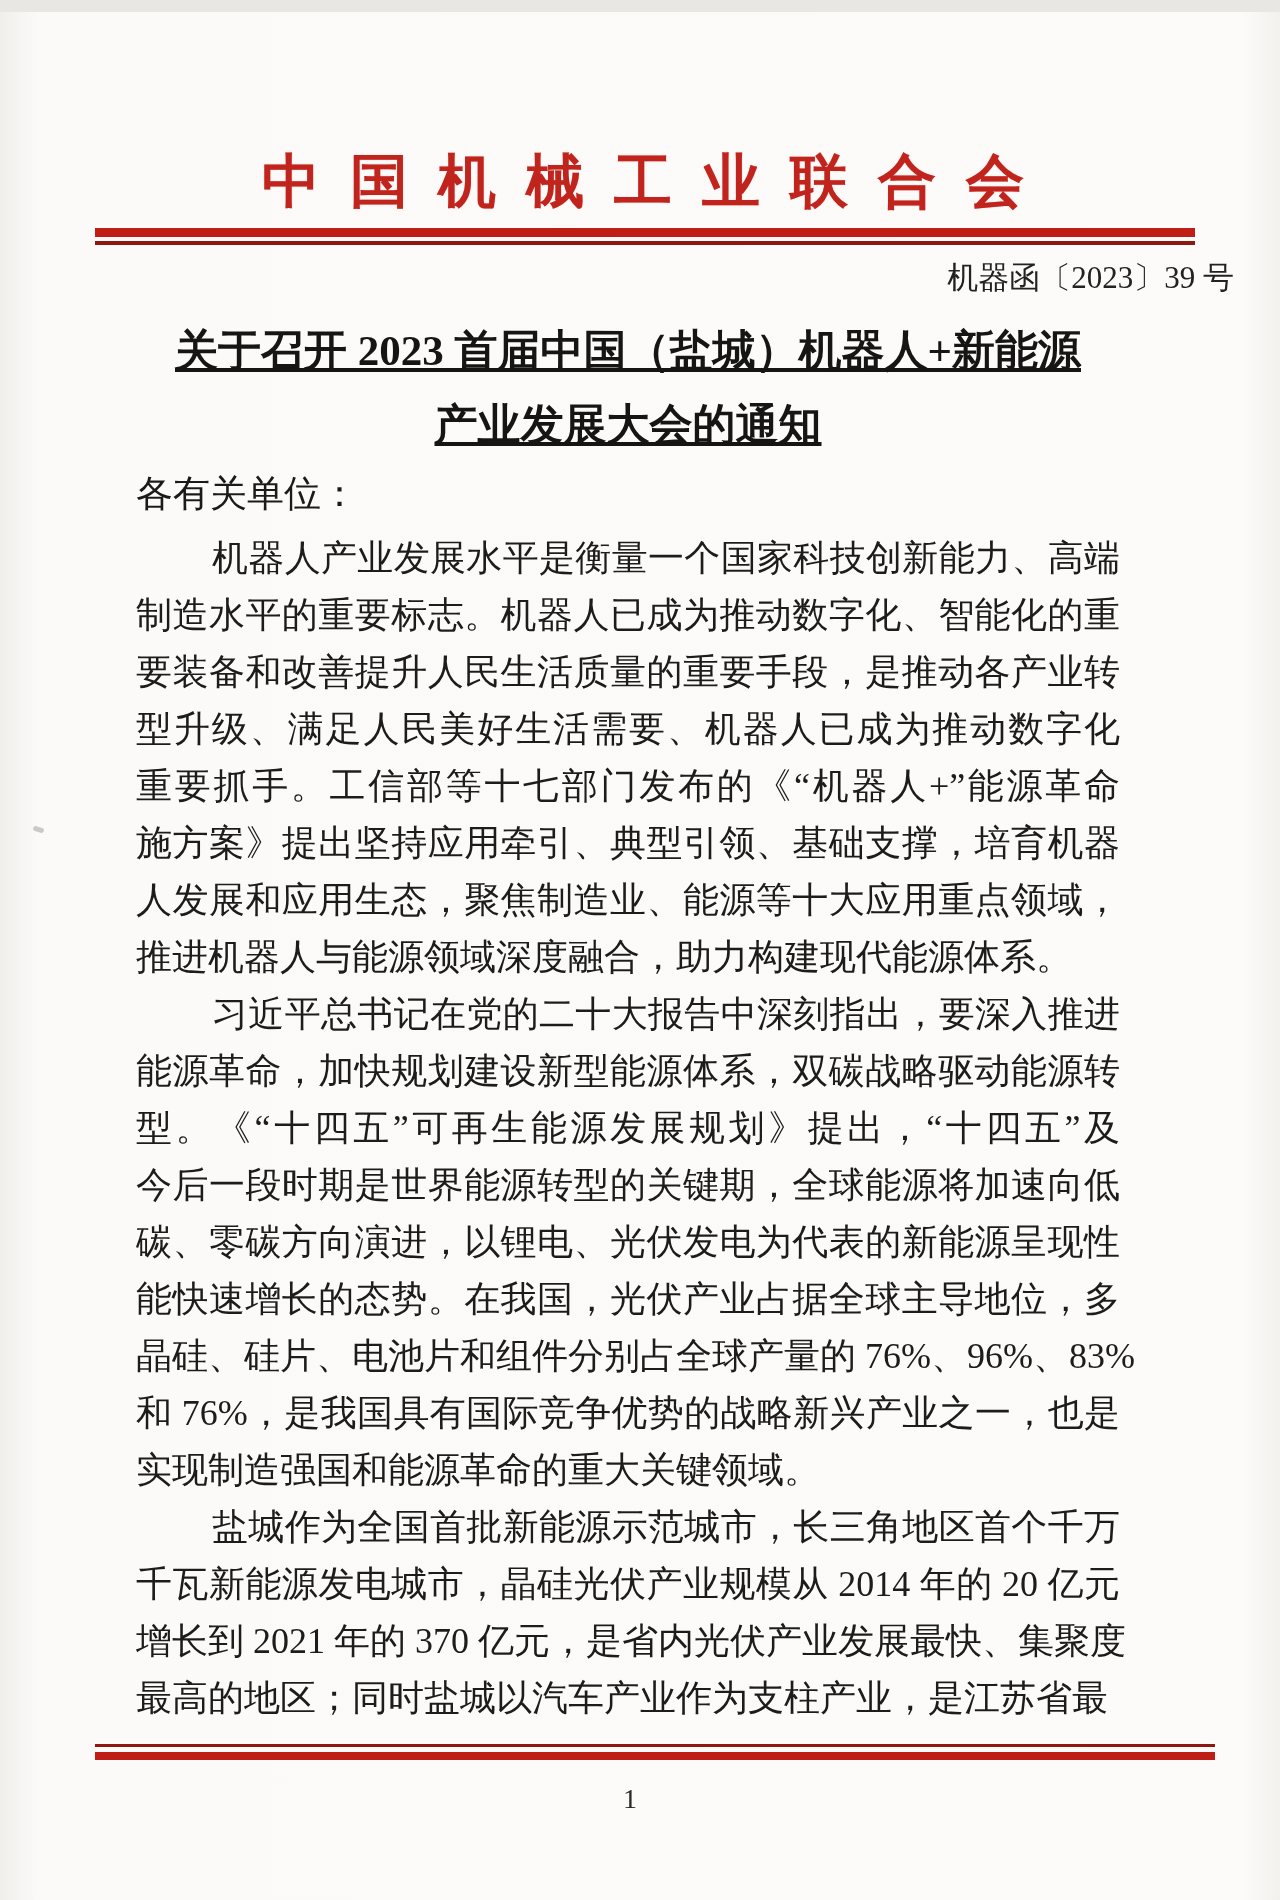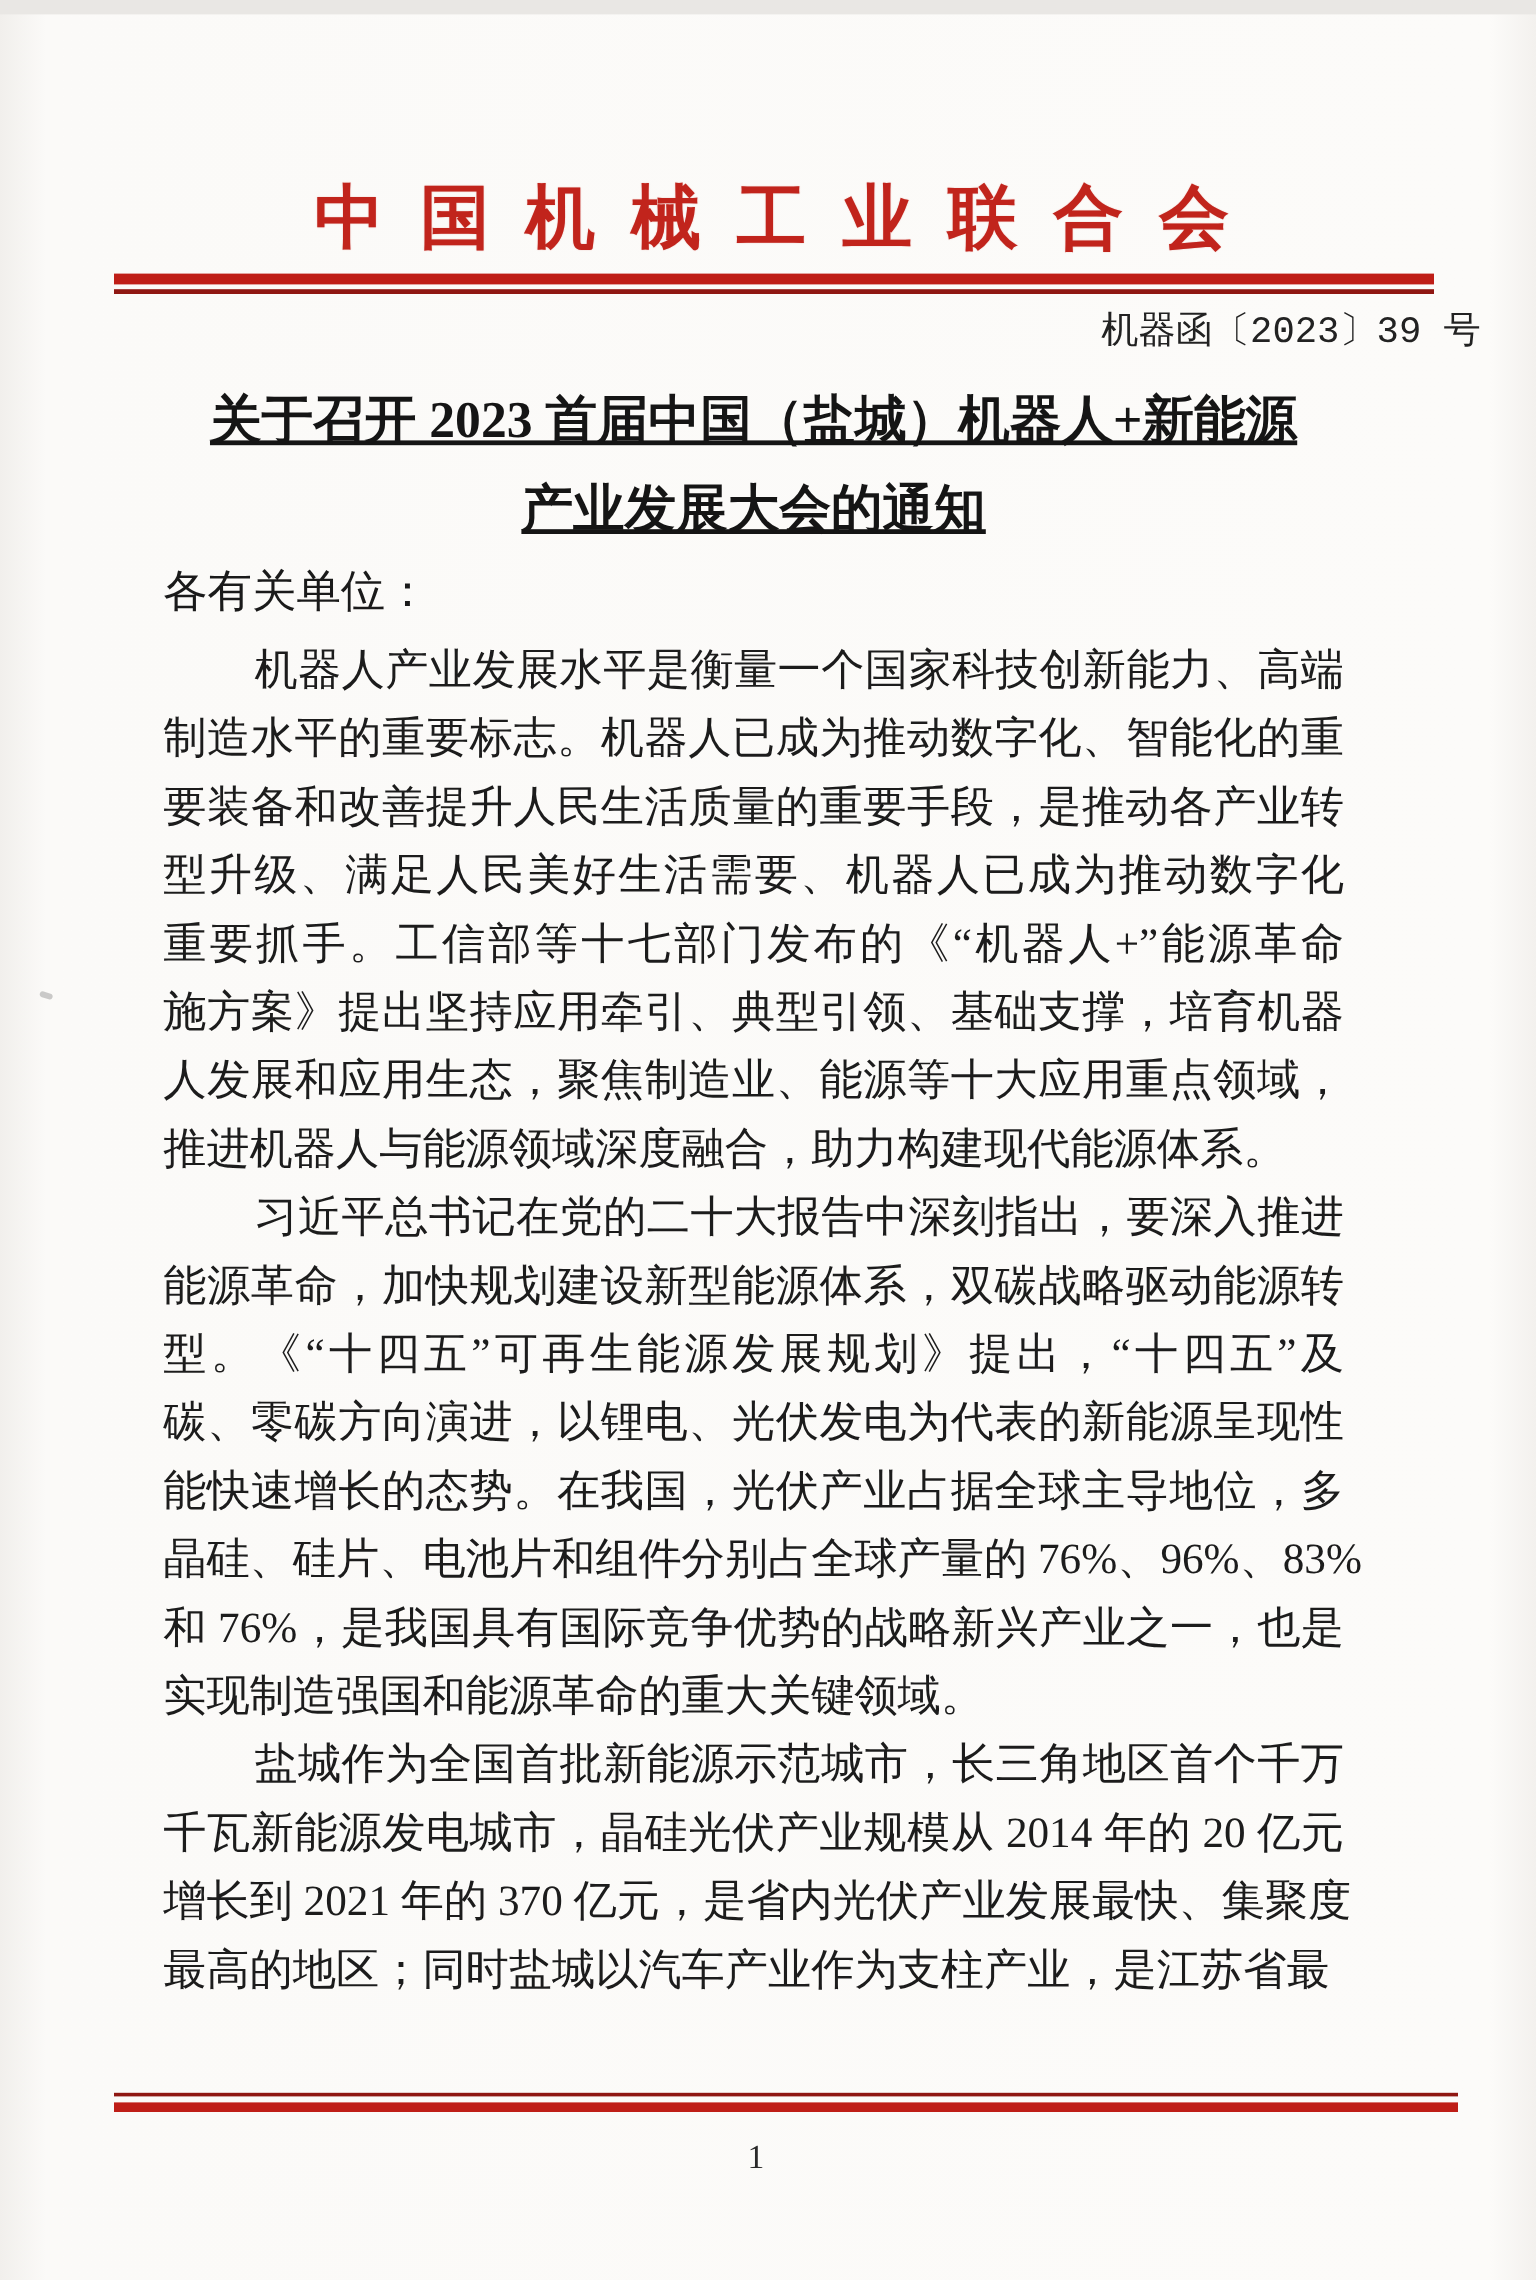--- a/index.html
+++ b/index.html
@@ -45,21 +45,20 @@
     background: var(--rule-dark-red, #8f1712);
   }
   .doc-number {
     position: absolute;
     top: 244px;
     right: 46px;
     font-size: 31px;
     line-height: 44px;
     color: #222;
     white-space: nowrap;
-    font-family: Liberation Mono, monospace;
   }
 
   
   .doc-title-line {
     position: absolute;
     left: 136px;
     width: 984px;
     text-align: center;
     font-size: 43px;
     line-height: 54px;
@@ -149,20 +148,21 @@
       <div class="body-line">制造水平的重要标志。机器人已成为推动数字化、智能化的重</div>
       <div class="body-line">要装备和改善提升人民生活质量的重要手段，是推动各产业转</div>
       <div class="body-line">型升级、满足人民美好生活需要、机器人已成为推动数字化</div>
       <div class="body-line">重要抓手。工信部等十七部门发布的《“机器人+”能源革命</div>
       <div class="body-line">施方案》提出坚持应用牵引、典型引领、基础支撑，培育机器</div>
       <div class="body-line">人发展和应用生态，聚焦制造业、能源等十大应用重点领域，</div>
       <div class="body-line lastline">推进机器人与能源领域深度融合，助力构建现代能源体系。</div>
       <div class="body-line first">习近平总书记在党的二十大报告中深刻指出，要深入推进</div>
       <div class="body-line">能源革命，加快规划建设新型能源体系，双碳战略驱动能源转</div>
       <div class="body-line">型。《“十四五”可再生能源发展规划》提出，“十四五”及</div>
+      <div class="body-line">今后一段时期是世界能源转型的关键期，全球能源将加速向低</div>
       <div class="body-line">碳、零碳方向演进，以锂电、光伏发电为代表的新能源呈现性</div>
       <div class="body-line">能快速增长的态势。在我国，光伏产业占据全球主导地位，多</div>
       <div class="body-line">晶硅、硅片、电池片和组件分别占全球产量的 76%、96%、83%</div>
       <div class="body-line">和 76%，是我国具有国际竞争优势的战略新兴产业之一，也是</div>
       <div class="body-line lastline">实现制造强国和能源革命的重大关键领域。</div>
       <div class="body-line first">盐城作为全国首批新能源示范城市，长三角地区首个千万</div>
       <div class="body-line">千瓦新能源发电城市，晶硅光伏产业规模从 2014 年的 20 亿元</div>
       <div class="body-line">增长到 2021 年的 370 亿元，是省内光伏产业发展最快、集聚度</div>
       <div class="body-line lastline">最高的地区；同时盐城以汽车产业作为支柱产业，是江苏省最</div>
     </div>

